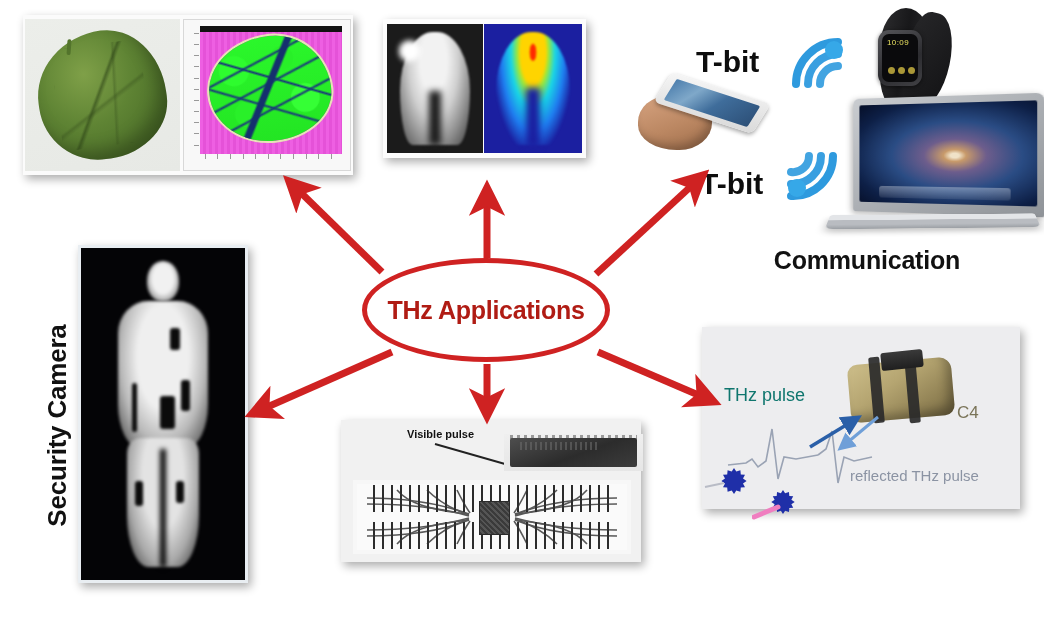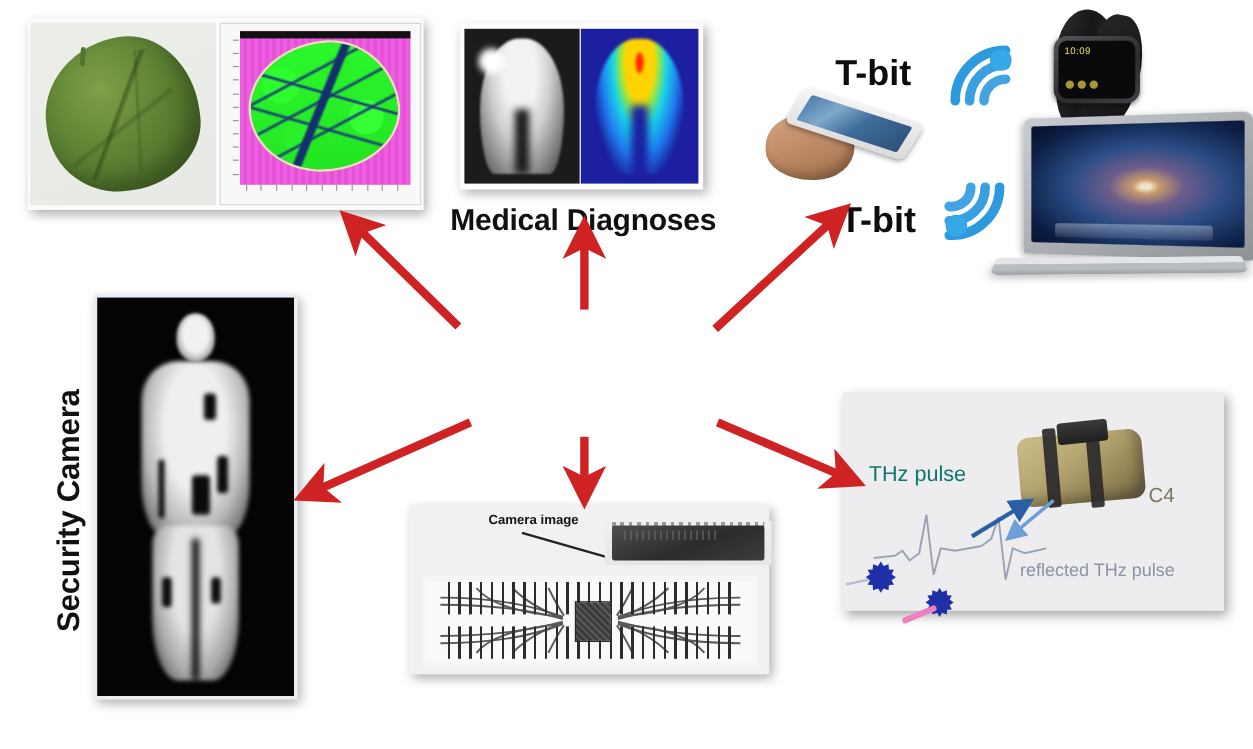--- a/index.html
+++ b/index.html
@@ -206,21 +206,20 @@
     position:absolute; left:44px; top:4px; width:46px; height:96px;
     background: linear-gradient(120deg,#272729,#131315);
     border-radius: 40% 46% 46% 40% / 50% 50% 50% 50%;
     transform: rotate(12deg);
   }
   .watch-body{
     position:absolute; left:18px; top:22px; width:44px; height:56px;
     background: linear-gradient(150deg,#56565a,#2c2c30 60%,#414145 100%);
     border-radius:11px;
     box-shadow: 0 1px 4px rgba(0,0,0,0.5);
-    padding-left: 28px;
   }
   .watch-face{
     position:absolute; left:4px; top:4px; right:4px; bottom:4px;
     background:#0a0a0c; border-radius:7px; overflow:hidden;
   }
   .watch-time{
     position:absolute; left:5px; top:4px; color:#e8e060; font-size:8px;
     font-family:"Liberation Sans", sans-serif; letter-spacing:0.4px;
   }
   .watch-dots{ position:absolute; left:4px; bottom:6px; right:4px; height:18px; }
@@ -417,21 +416,20 @@
 
   <div class="shadowcard" id="med-card">
     <div id="med-gray">
       <div class="tooth-gray"></div>
       <div class="tooth-hot"></div>
     </div>
     <div id="med-thz">
       <div class="tooth-thz"></div>
     </div>
   </div>
-  <div class="caption" id="med-caption">Medical Diagnoses</div>
 
   <div class="phone-hand">
     <div class="hand-shape"></div>
     <div class="phone-body">
       <div class="phone-screen"></div>
     </div>
   </div>
 
   <div class="tbit" id="tbit-1">T-bit</div>
   <div class="tbit" id="tbit-2">T-bit</div>
@@ -470,40 +468,41 @@
   </div>
 
   <div class="laptop">
     <div class="lid">
       <div class="lid-screen">
         <div class="dock"></div>
       </div>
     </div>
     <div class="base"></div>
   </div>
+  <div class="caption" id="comm-caption">Communication</div>
 
   <div class="shadowcard" id="sec-card">
     <div id="sec-img">
       <div class="body-scan">
         <div class="bs-head"></div>
         <div class="bs-torso"></div>
         <div class="bs-legs"></div>
         <div class="bs-obj" style="left:56%;top:22%;width:9%;height:7%;"></div>
         <div class="bs-obj" style="left:22%;top:40%;width:5%;height:16%;"></div>
         <div class="bs-obj" style="left:47%;top:44%;width:14%;height:11%;"></div>
         <div class="bs-obj" style="left:66%;top:39%;width:8%;height:10%;"></div>
         <div class="bs-obj" style="left:25%;top:72%;width:7%;height:8%;"></div>
         <div class="bs-obj" style="left:62%;top:72%;width:7%;height:7%;"></div>
       </div>
     </div>
   </div>
   <div class="caption" id="sec-caption">Security Camera</div>
 
   <div class="shadowcard" id="ind-card">
-    <div class="vis-label">Camera image</div>
+    <div class="vis-label">Visible pulse</div>
     <svg style="position:absolute;left:92px;top:22px;" width="80" height="26">
       <line x1="2" y1="2" x2="72" y2="22" stroke="#222" stroke-width="2"></line>
     </svg>
     <div class="chip-photo">
       <div class="chip-pins"></div>
       <div class="chip-body"></div>
     </div>
     <div class="thz-chip">
       <div class="frame">
         <div class="lead-top"></div>
@@ -597,14 +596,17 @@
     <g stroke="#cf2222" stroke-width="7" fill="none" marker-end="url(#redhead)">
       <line x1="382" y1="272" x2="292" y2="184"></line>
       <line x1="487" y1="258" x2="487" y2="192"></line>
       <line x1="596" y1="274" x2="700" y2="178"></line>
       <line x1="392" y1="352" x2="256" y2="412"></line>
       <line x1="487" y1="364" x2="487" y2="412"></line>
       <line x1="598" y1="352" x2="710" y2="400"></line>
     </g>
   </svg>
 
+  <div id="center-ellipse">
+    <span class="label">THz Applications</span>
+  </div>
 
 </div>
 
 </body></html>

